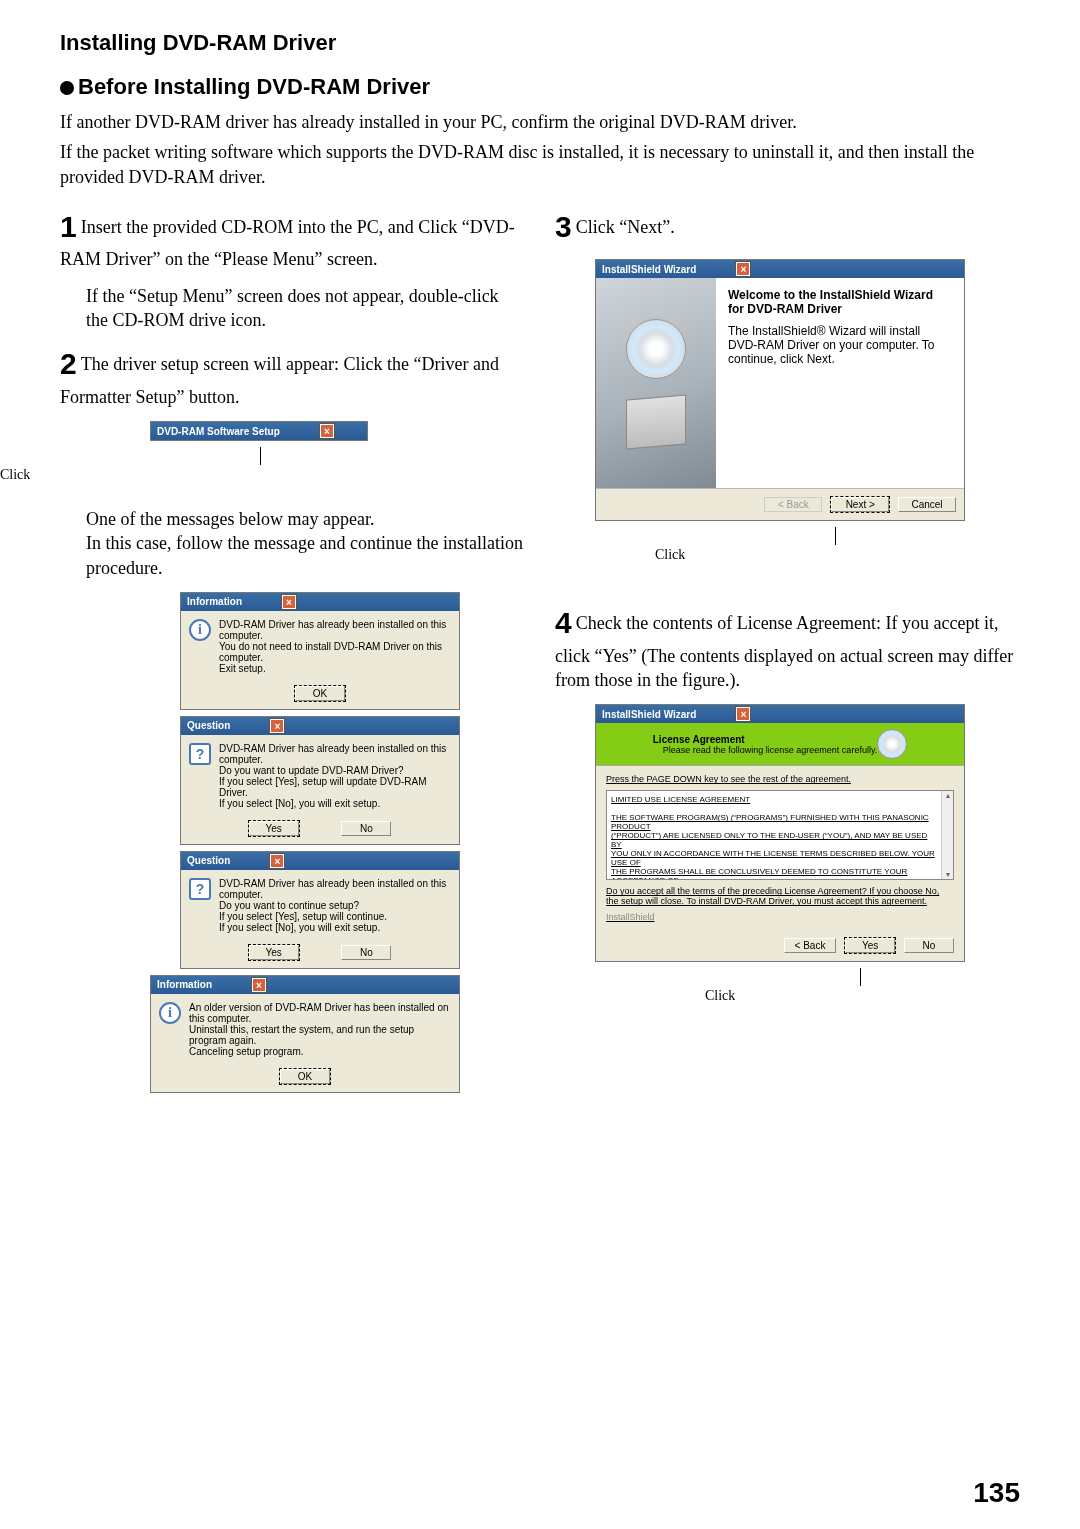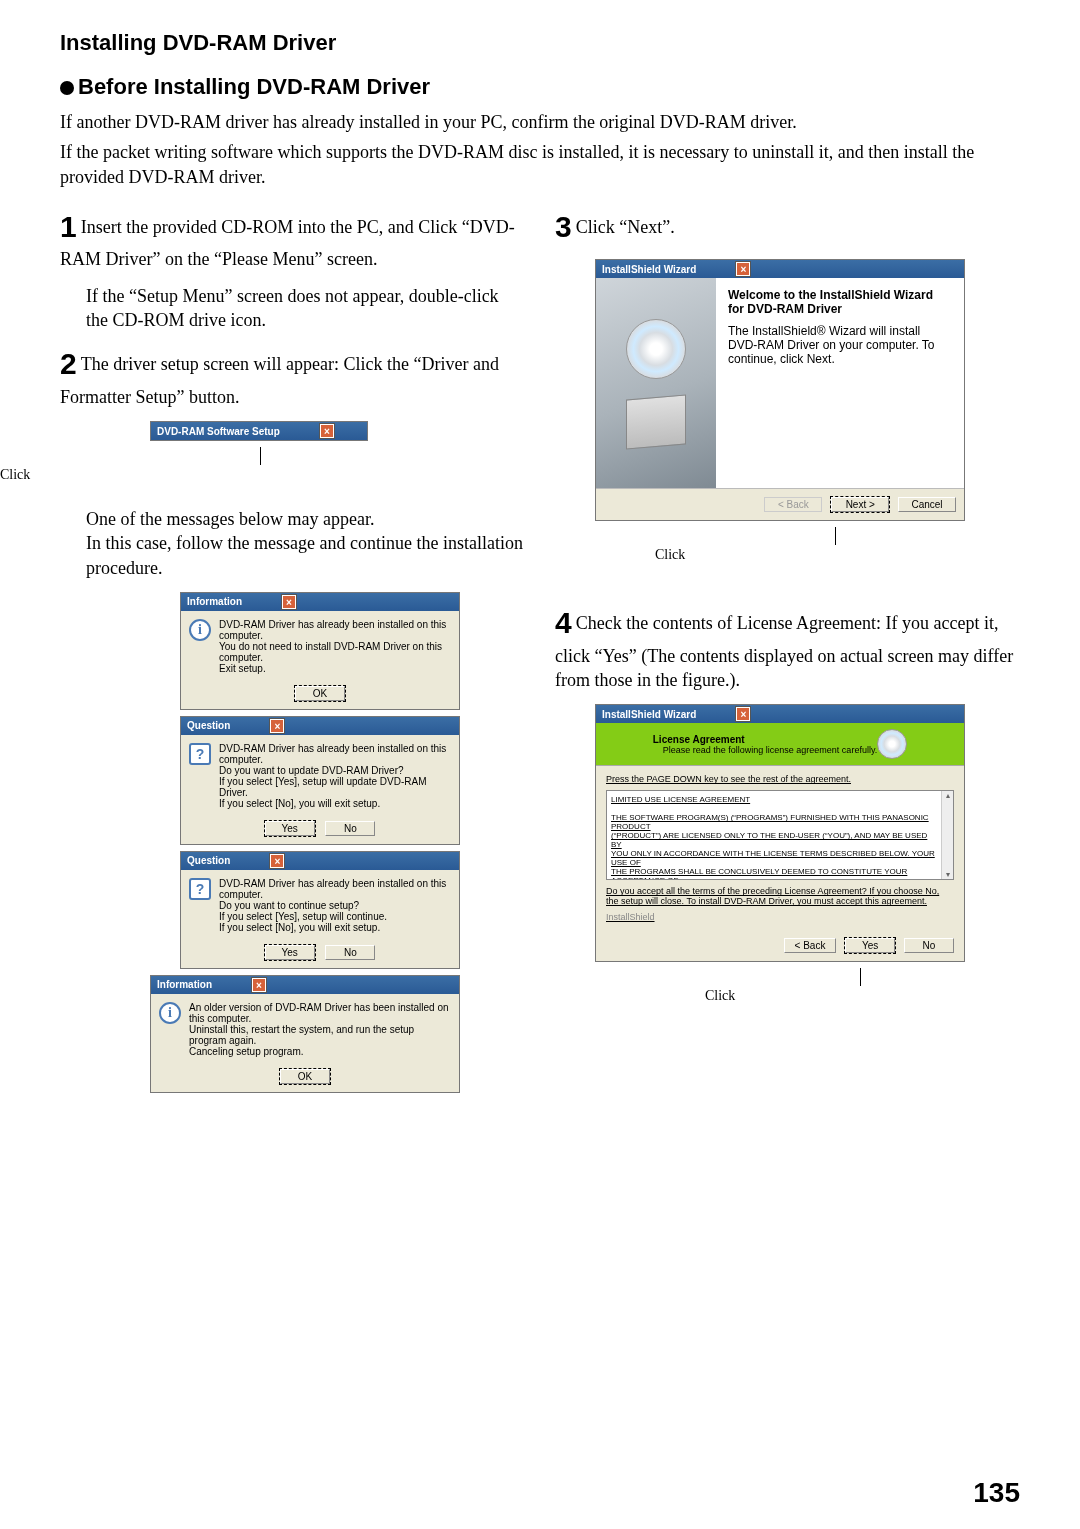--- a/index.html
+++ b/index.html
@@ -115,21 +115,21 @@
     text-align:center; line-height:18px; font-size:14px;
     flex-shrink:0;
   }
   .q-icon {
     width:22px;height:22px;border-radius:3px;
     background:#fff;border:2px solid #4a7ab5;color:#4a7ab5;
     font-weight:bold;text-align:center;line-height:18px;font-size:14px;
     flex-shrink:0;
   }
   .dlg-row-btns { text-align:center; padding:4px 0 8px; }
-  .dlg-row-btns .btn { margin:0 4px; }
+  .dlg-row-btns .btn { margin:0 20px; }
 
   .wizard-dlg { width: 370px; }
   .wiz-body { display:flex; background:#fff; }
   .wiz-side {
     width:120px; height:210px;
     background: linear-gradient(160deg,#cfd5da,#aab3ba 55%,#7f8a93);
     display:flex; align-items:center; justify-content:center;
   }
   .cd-icon {
     width:60px;height:60px;border-radius:50%;

